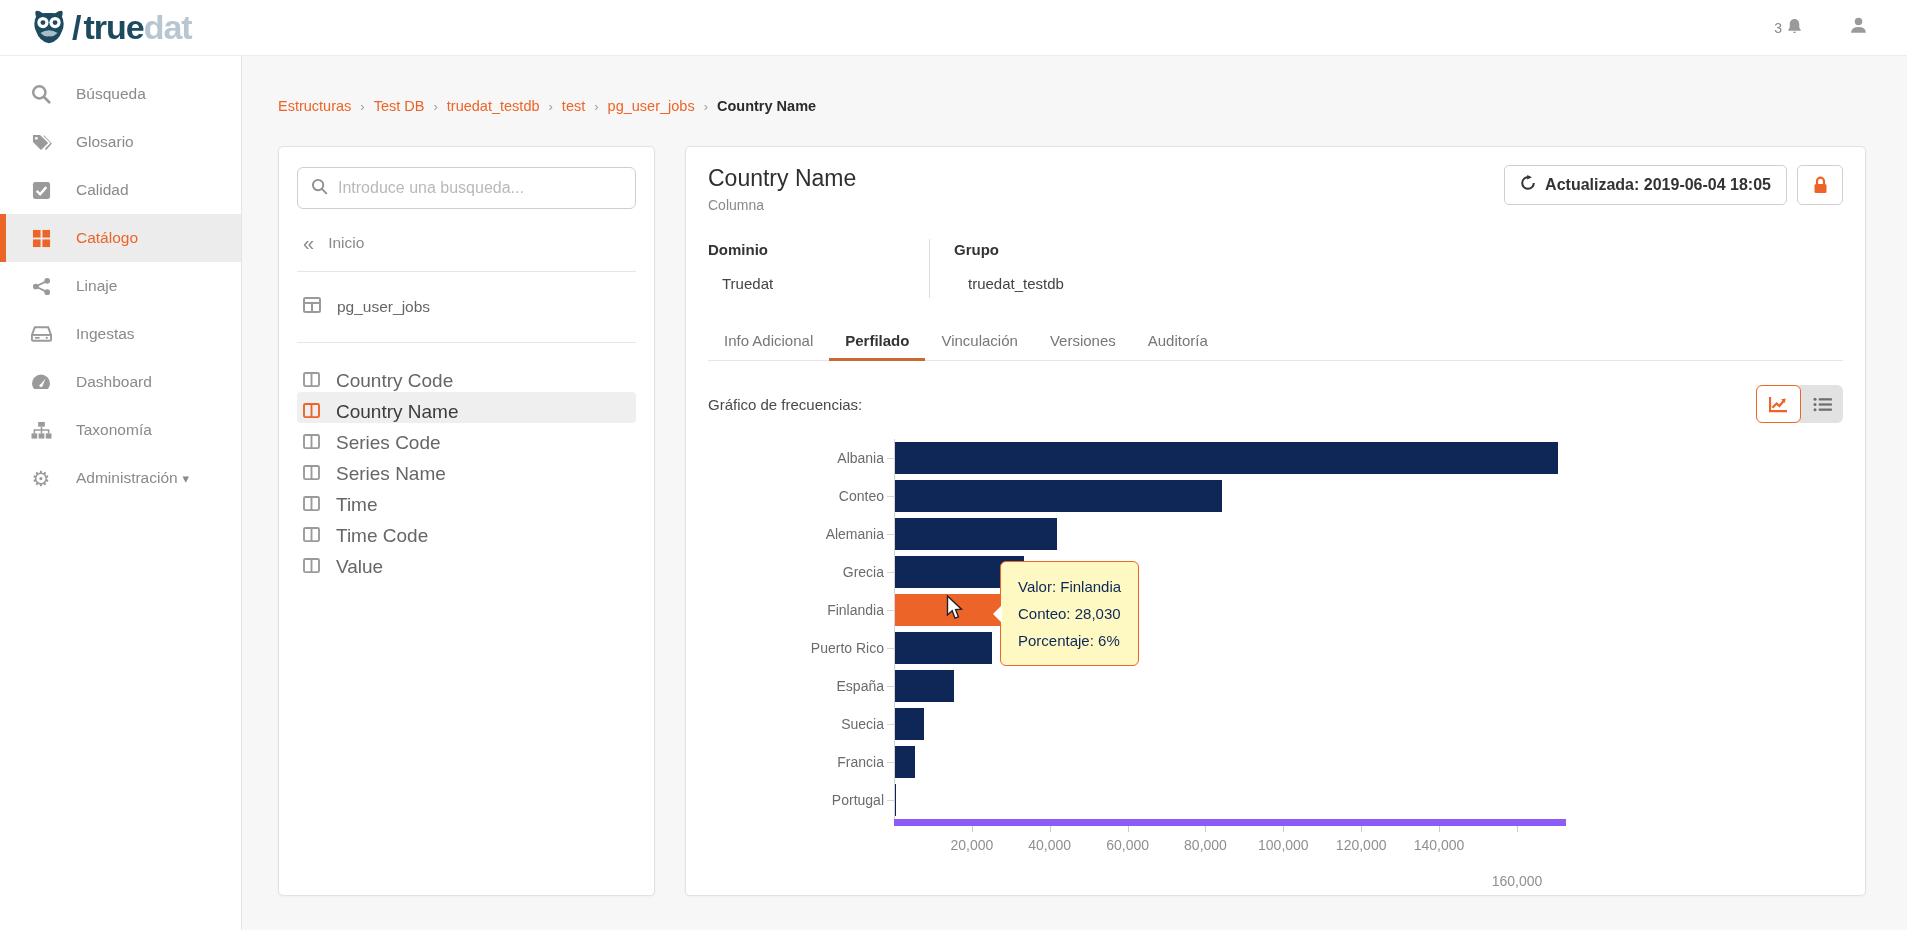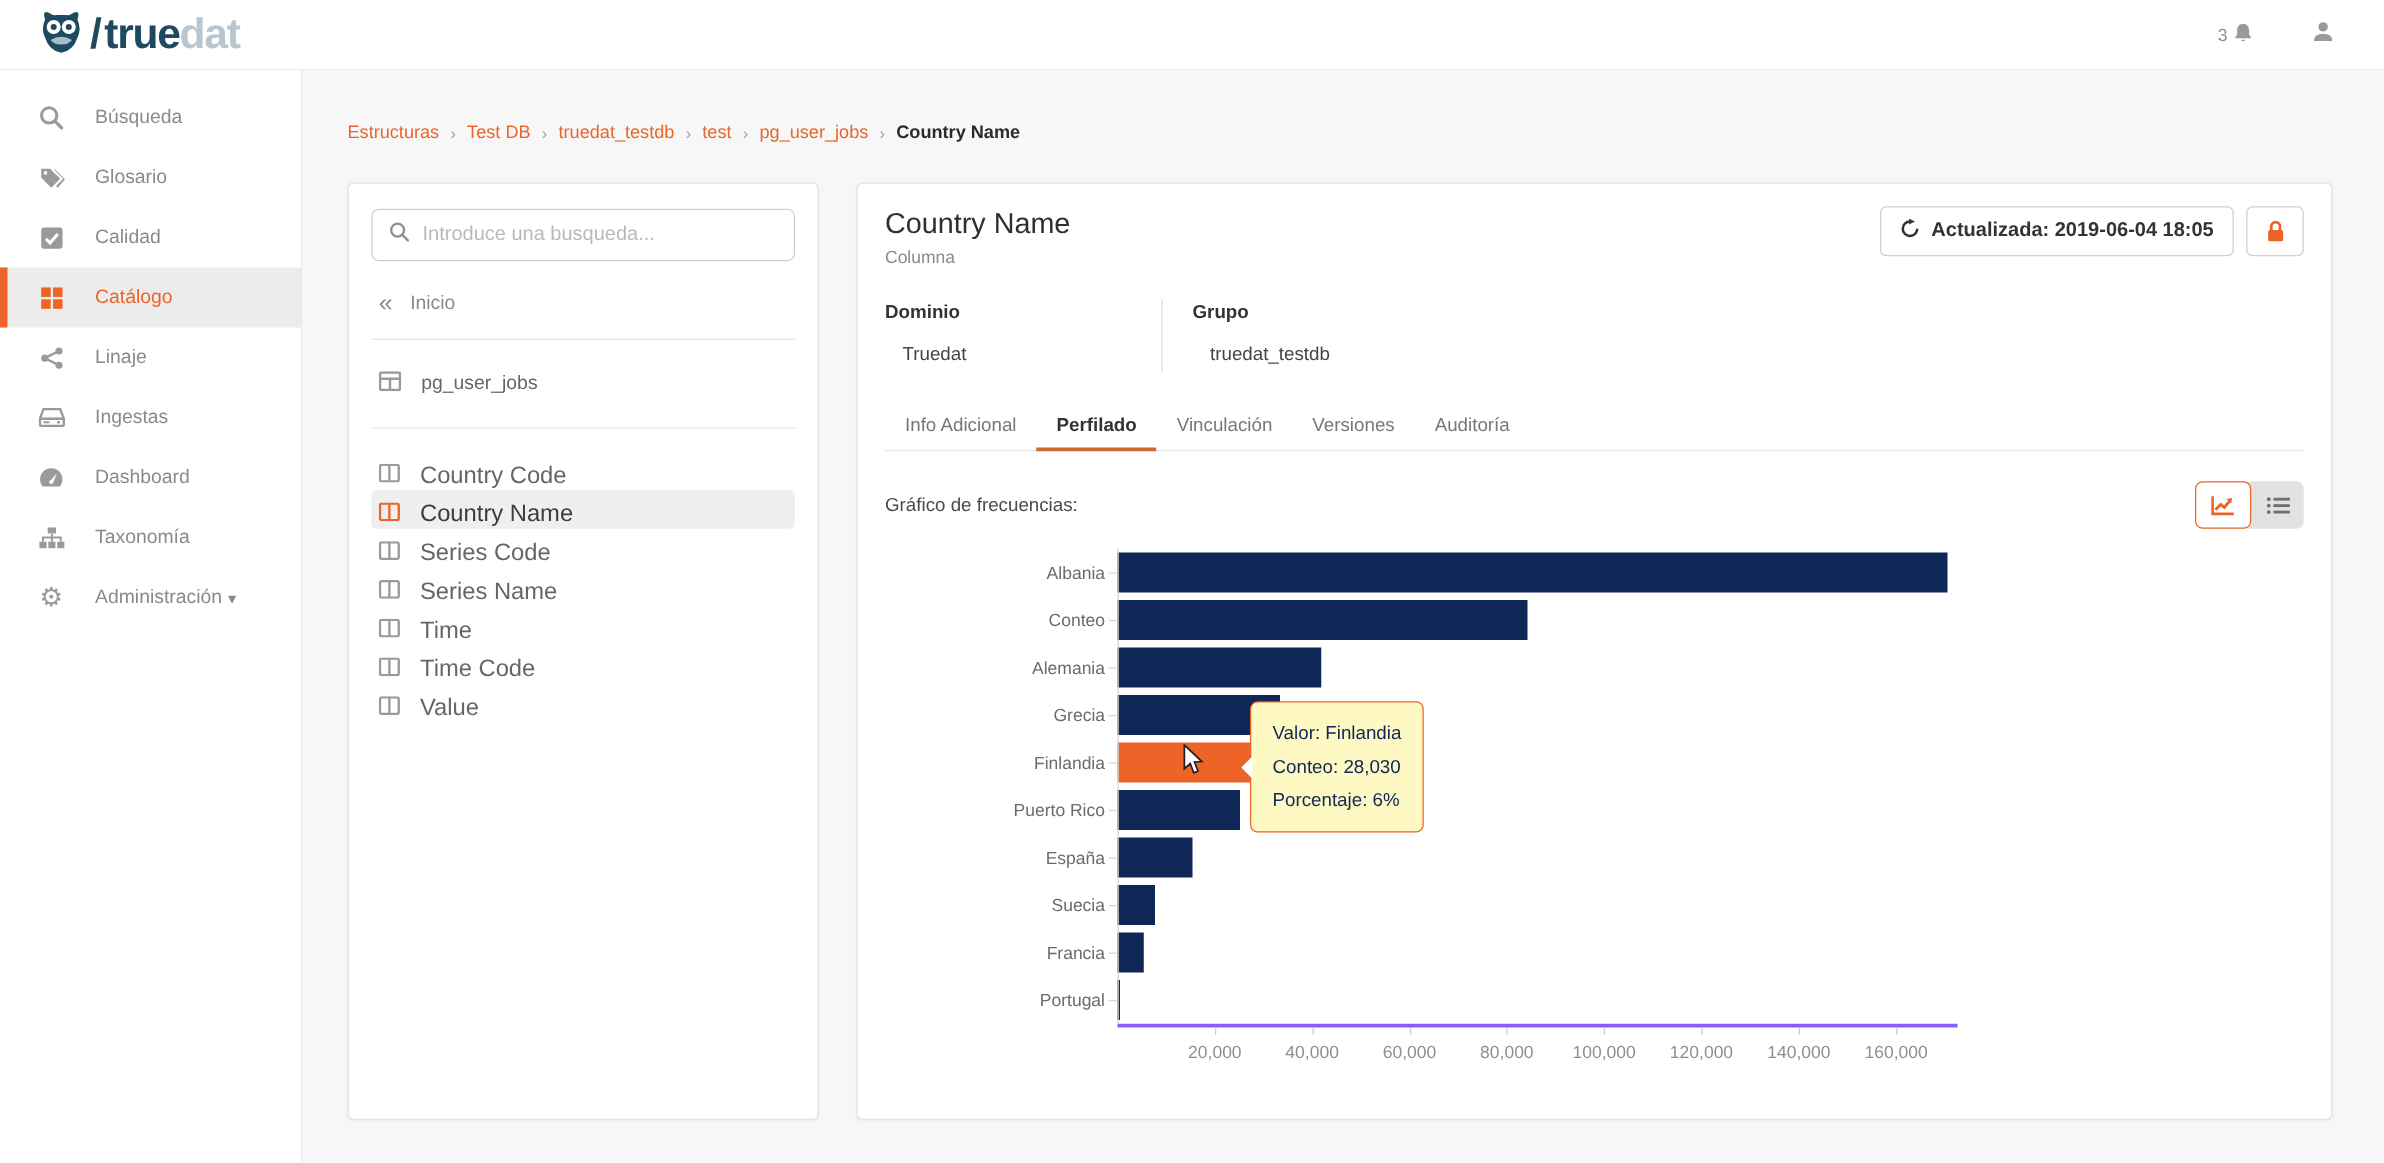--- a/index.html
+++ b/index.html
@@ -81,21 +81,21 @@
   .tg-list { background:#e2e2e2; border-radius:0 6px 6px 0; margin-left:-3px; padding-left:3px; }
 
   
   .chart-body { position:relative; margin-top:16px; }
   .c-row { display:flex; align-items:center; height:38px; }
   .cat-label { width:186px; text-align:right; padding-right:10px; font-size:14px; color:#6b6b6b; }
   .bar-track { position:relative; width:672px; height:32px; }
   .bar-track::before { content:""; position:absolute; left:-7px; top:50%; width:7px; height:1px; background:#d6d6d6; }
   .bar { height:100%; }
   .vline { position:absolute; left:186px; top:0; width:1px; height:380px; background:#d4d4d4; }
-  .axis { position:relative; margin-left:186px; width:672px; height:34px; border-top:3px solid #8b5cf6; }
+  .axis { position:relative; margin-left:186px; width:672px; height:34px; border-top:7px solid #8b5cf6; }
   .axis .tick { position:absolute; top:0; width:1px; height:6px; background:#ccc; }
   .axis .tick-label { position:absolute; top:11px; transform:translateX(-50%); font-size:14px; color:#8f8f8f; white-space:nowrap; }
 
   
   .chart-tooltip { position:absolute; left:292px; top:122px; background:#fef9c3; border:1px solid #EC6427; border-radius:6px; padding:11px 17px; z-index:4; }
   .chart-tooltip .tt-line { font-size:15px; color:#0E2757; line-height:27px; white-space:nowrap; }
   .chart-tooltip::before { content:""; position:absolute; left:-10px; top:50%; margin-top:-10px; border-style:solid; border-width:10px 10px 10px 0; border-color:transparent #EC6427 transparent transparent; }
   .chart-tooltip::after { content:""; position:absolute; left:-8.5px; top:50%; margin-top:-9px; border-style:solid; border-width:9px 9px 9px 0; border-color:transparent #fff transparent transparent; }
 
   .cursor { position:absolute; left:238px; top:156px; z-index:6; }
@@ -470,21 +470,21 @@
             <div class="tick-label" style="left: 34.76%;">60,000</div>
             <div class="tick" style="left: 46.35%;"></div>
             <div class="tick-label" style="left: 46.35%;">80,000</div>
             <div class="tick" style="left: 57.94%;"></div>
             <div class="tick-label" style="left: 57.94%;">100,000</div>
             <div class="tick" style="left: 69.52%;"></div>
             <div class="tick-label" style="left: 69.52%;">120,000</div>
             <div class="tick" style="left: 81.11%;"></div>
             <div class="tick-label" style="left: 81.11%;">140,000</div>
             <div class="tick" style="left: 92.7%;"></div>
-            <div class="tick-label" style="left: 92.7%;">160,000</div>
+            <div class="tick-label" style="left: 92.7%; margin-top: 36px;">160,000</div>
           </div>
 
         <div class="chart-tooltip" id="chart-tooltip">
             <div class="tt-line">Valor: Finlandia</div>
             <div class="tt-line">Conteo: 28,030</div>
             <div class="tt-line">Porcentaje: 6%</div>
           </div>
         <div class="cursor">
           <svg width="19" height="26" viewBox="0 0 19 26">
               <path d="M1.5 1 L1.5 20 L6.2 15.8 L9 23.2 L12.4 21.8 L9.6 14.6 L15.5 14.2 Z" fill="#ffffff" stroke="#222" stroke-width="1.4"></path>

